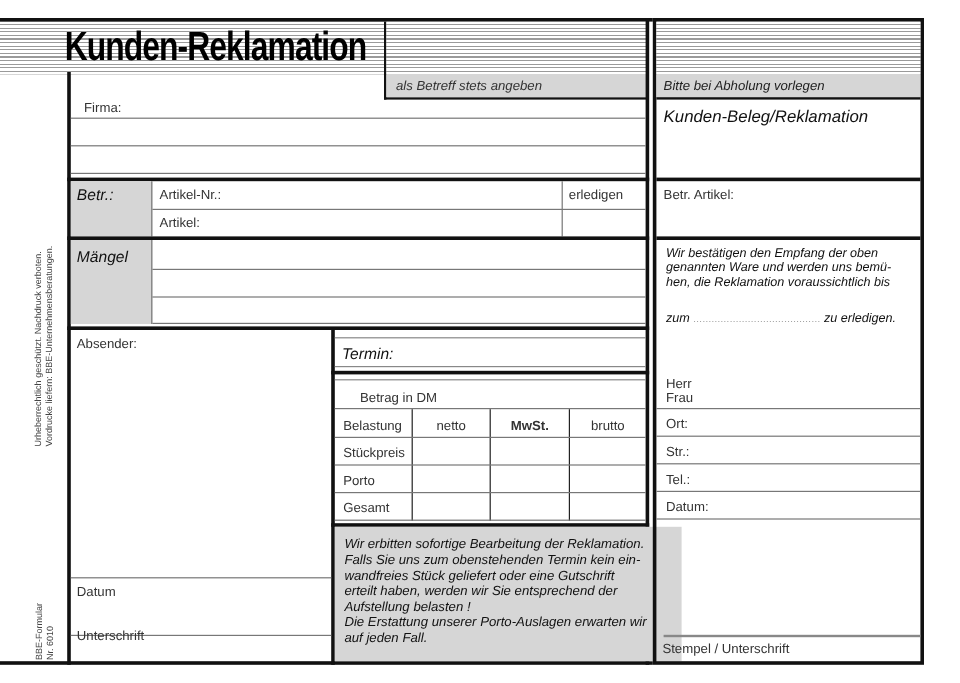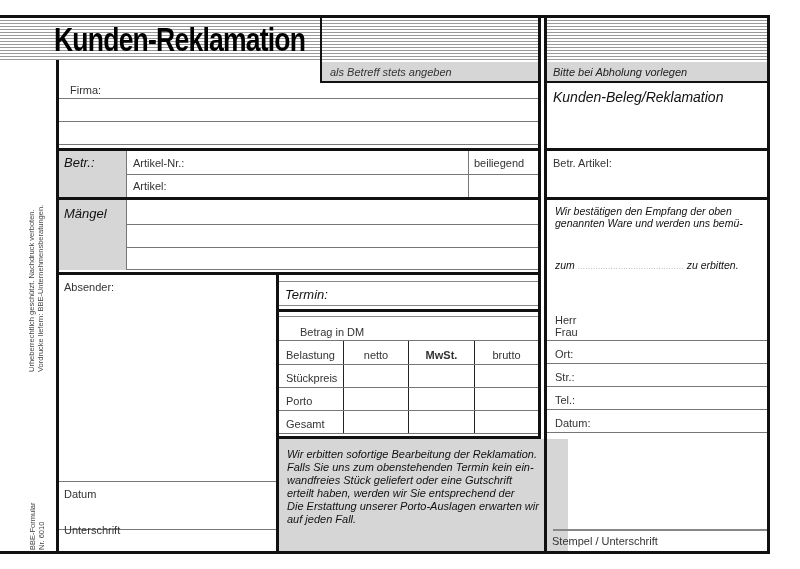--- a/index.html
+++ b/index.html
@@ -39,21 +39,21 @@
 <div class="hline" style="left:59px;top:98px;width:479px;"></div>
 <div class="hline" style="left:59px;top:121px;width:479px;"></div>
 <div class="hline" style="left:59px;top:144px;width:479px;"></div>
 
 <div class="thick" style="left:56px;top:148px;width:485px;height:3px;"></div>
 <div class="abs gray" style="left:59px;top:151px;width:68px;height:46px;border-right:1px solid #777;"></div>
 <div class="lbl ital" style="left:64px;top:155px;font-size:13px;color:#111;">Betr.:</div>
 <div class="lbl" style="left:133px;top:157px;">Artikel-Nr.:</div>
 <div class="field" style="left:128px;top:151px;width:340px;height:23px;"></div>
 <div class="abs" style="left:468px;top:151px;width:1px;height:46px;background:#777;"></div>
-<div class="lbl" style="left:474px;top:157px;">beiliegend</div>
+<div class="lbl" style="left:474px;top:157px;">erledigen</div>
 <div class="field" style="left:469px;top:174px;width:69px;height:23px;"></div>
 <div class="hline" style="left:127px;top:174px;width:411px;"></div>
 <div class="lbl" style="left:133px;top:180px;">Artikel:</div>
 <div class="field" style="left:128px;top:175px;width:340px;height:22px;"></div>
 
 <div class="thick" style="left:56px;top:197px;width:485px;height:3px;"></div>
 <div class="abs gray" style="left:59px;top:200px;width:68px;height:70px;border-right:1px solid #777;"></div>
 <div class="lbl ital" style="left:64px;top:206px;font-size:13px;color:#111;">Mängel</div>
 <div class="hline" style="left:127px;top:224px;width:411px;"></div>
 <div class="hline" style="left:127px;top:247px;width:411px;"></div>
@@ -111,20 +111,21 @@
   <div class="field" style="left:196px;top:70px;width:63px;height:23px;"></div>
 </div>
 <div class="hline" style="left:279px;top:433px;width:259px;"></div>
 <div class="thick" style="left:276px;top:436px;width:265px;height:3px;"></div>
 
 <div class="abs gray" style="left:279px;top:439px;width:289px;height:112px;padding:9px 0 0 8px;">
   <div class="ital" style="font-size:11px;line-height:13px;color:#111;white-space:nowrap;">Wir erbitten sofortige Bearbeitung der Reklamation.</div>
   <div class="ital" style="font-size:11px;line-height:13px;color:#111;white-space:nowrap;">Falls Sie uns zum obenstehenden Termin kein ein-</div>
   <div class="ital" style="font-size:11px;line-height:13px;color:#111;white-space:nowrap;">wandfreies Stück geliefert oder eine Gutschrift</div>
   <div class="ital" style="font-size:11px;line-height:13px;color:#111;white-space:nowrap;">erteilt haben, werden wir Sie entsprechend der</div>
+  <div class="ital" style="font-size:11px;line-height:13px;color:#111;white-space:nowrap;">Aufstellung belasten !</div>
   <div class="ital" style="font-size:11px;line-height:13px;color:#111;white-space:nowrap;">Die Erstattung unserer Porto-Auslagen erwarten wir</div>
   <div class="ital" style="font-size:11px;line-height:13px;color:#111;white-space:nowrap;">auf jeden Fall.</div>
 </div>
 
 <div class="abs" style="left:27px;top:372px;transform:rotate(-90deg);transform-origin:left top;font-size:7.5px;line-height:9px;color:#444;white-space:nowrap;width:175px;">
   <div>Urheberrechtlich geschützt. Nachdruck verboten.</div>
   <div>Vordrucke liefern: BBE-Unternehmensberatungen.</div>
 </div>
 <div class="abs" style="left:28px;top:550px;transform:rotate(-90deg);transform-origin:left top;font-size:7.5px;line-height:9px;color:#444;white-space:nowrap;">
   <div>BBE-Formular</div>
@@ -139,25 +140,26 @@
 <div class="lbl ital" style="left:553px;top:89px;font-size:14px;color:#111;">Kunden-Beleg/Reklamation</div>
 
 <div class="thick" style="left:547px;top:148px;width:220px;height:3px;"></div>
 <div class="lbl" style="left:553px;top:157px;">Betr. Artikel:</div>
 <div class="field" style="left:547px;top:151px;width:220px;height:46px;"></div>
 <div class="thick" style="left:547px;top:197px;width:220px;height:3px;"></div>
 
 <div class="abs" style="left:555px;top:205px;width:210px;">
   <div class="ital" style="font-size:10.5px;line-height:12px;color:#111;white-space:nowrap;">Wir bestätigen den Empfang der oben</div>
   <div class="ital" style="font-size:10.5px;line-height:12px;color:#111;white-space:nowrap;">genannten Ware und werden uns bemü-</div>
+  <div class="ital" style="font-size:10.5px;line-height:12px;color:#111;white-space:nowrap;">hen, die Reklamation voraussichtlich bis</div>
 </div>
 <div class="abs" style="left:555px;top:259px;width:210px;font-size:10.5px;color:#111;white-space:nowrap;">
   <span class="ital">zum</span>
   <span style="color:#999;font-size:8px;letter-spacing:0.3px;">..........................................</span>
-  <span class="ital">zu erbitten.</span>
+  <span class="ital">zu erledigen.</span>
 </div>
 
 <div class="lbl" style="left:555px;top:314px;line-height:12px;">Herr</div>
 <div class="lbl" style="left:555px;top:326px;line-height:12px;">Frau</div>
 <div class="field" style="left:590px;top:310px;width:177px;height:30px;"></div>
 <div class="hline" style="left:547px;top:340px;width:220px;"></div>
 <div class="lbl" style="left:555px;top:348px;">Ort:</div>
 <div class="field" style="left:580px;top:341px;width:187px;height:22px;"></div>
 <div class="hline" style="left:547px;top:363px;width:220px;"></div>
 <div class="lbl" style="left:555px;top:371px;">Str.:</div>

